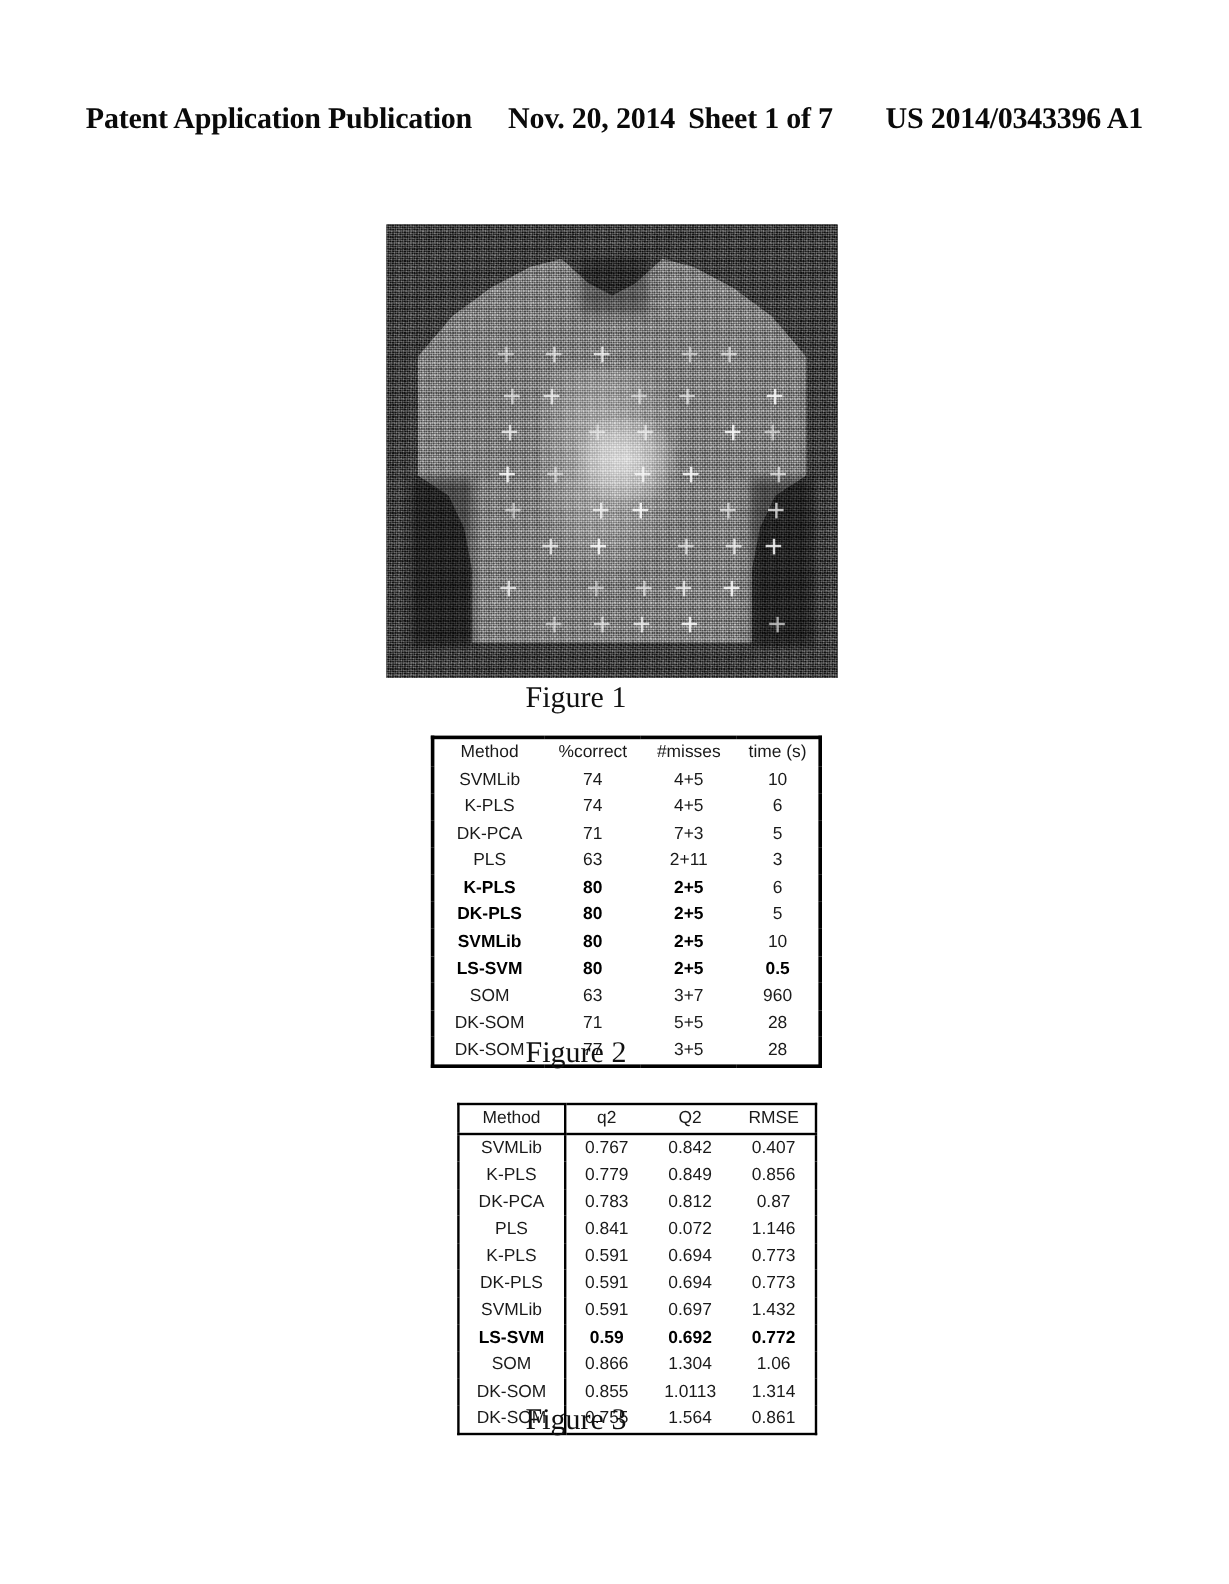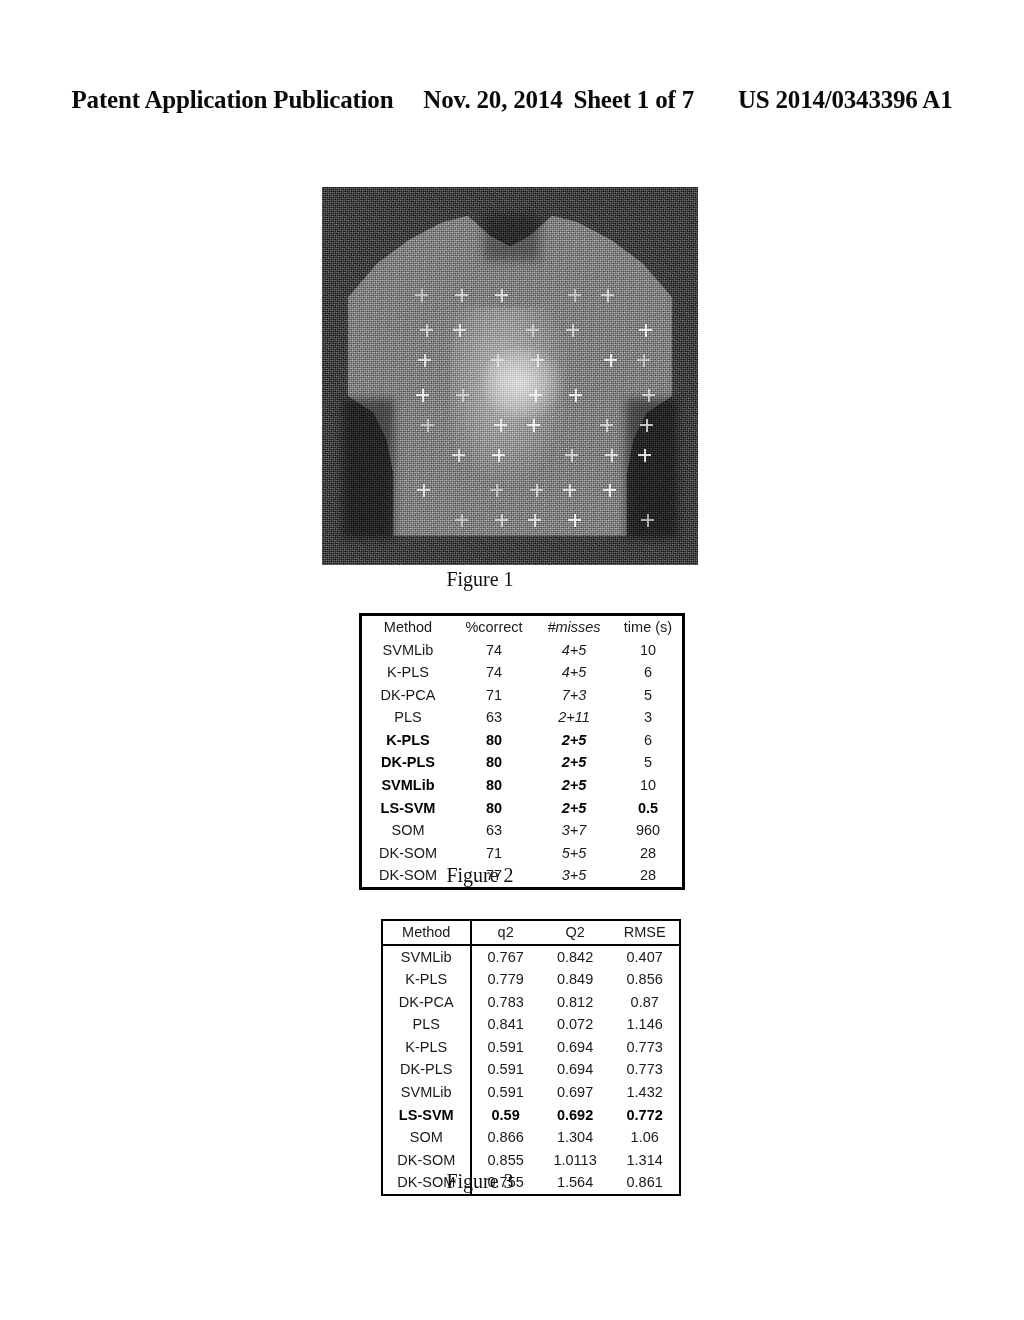--- a/index.html
+++ b/index.html
@@ -138,21 +138,21 @@
   .mk::before { left: 0; top: 5px; width: 13px; height: 1.5px; }
   .mk::after  { left: 6px; top: 0; width: 1.5px; height: 13px; }
 
   
   .fig-caption {
     position: absolute;
     width: 960px;
     left: 0;
     text-align: center;
     font-family: "Liberation Serif", serif;
-    font-size: 20px;
+    font-size: 25px;
     color: #111;
   }
   #caption-1 { top: 568px; }
   #caption-2 { top: 864px; }
   #caption-3 { top: 1170px; }
 
   
   .fig-table {
     position: absolute;
     border-collapse: collapse;
@@ -172,21 +172,21 @@
 
   
   #table-fig2 {
     left: 359px;
     top: 613px;
     width: 326px;
     border: 3px solid #000;
   }
   #table-fig2 td.c0 { width: 92px; }
   #table-fig2 td.c1 { width: 80px; }
-  #table-fig2 td.c2 { width: 80px; font-style: italic; }
+  #table-fig2 td.c2 { width: 80px; }
   #table-fig2 td.c3 { width: 68px; }
 
   
   #table-fig3 {
     left: 381px;
     top: 919px;
     width: 300px;
     border: 2.5px solid #000;
   }
   #table-fig3 td.c0 { width: 88px; border-right: 2px solid #000; }

